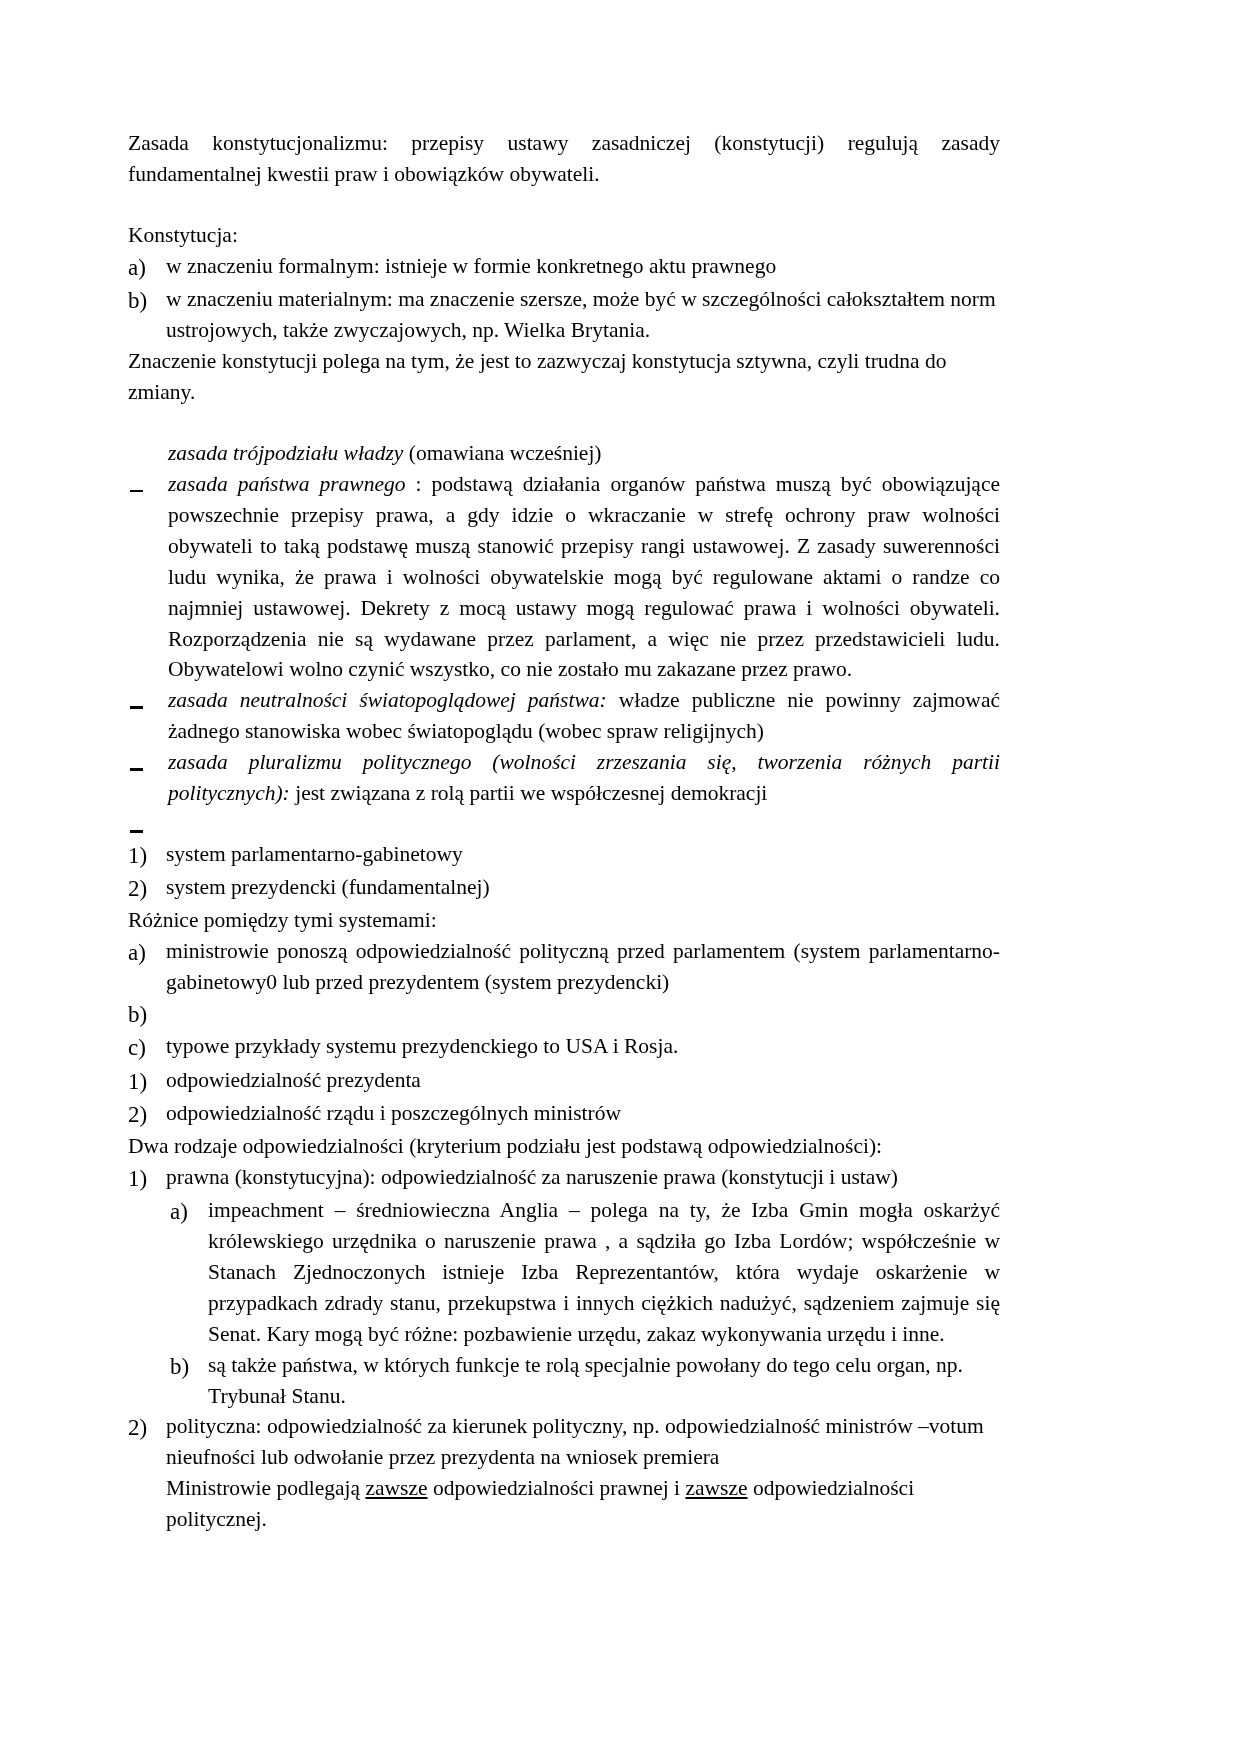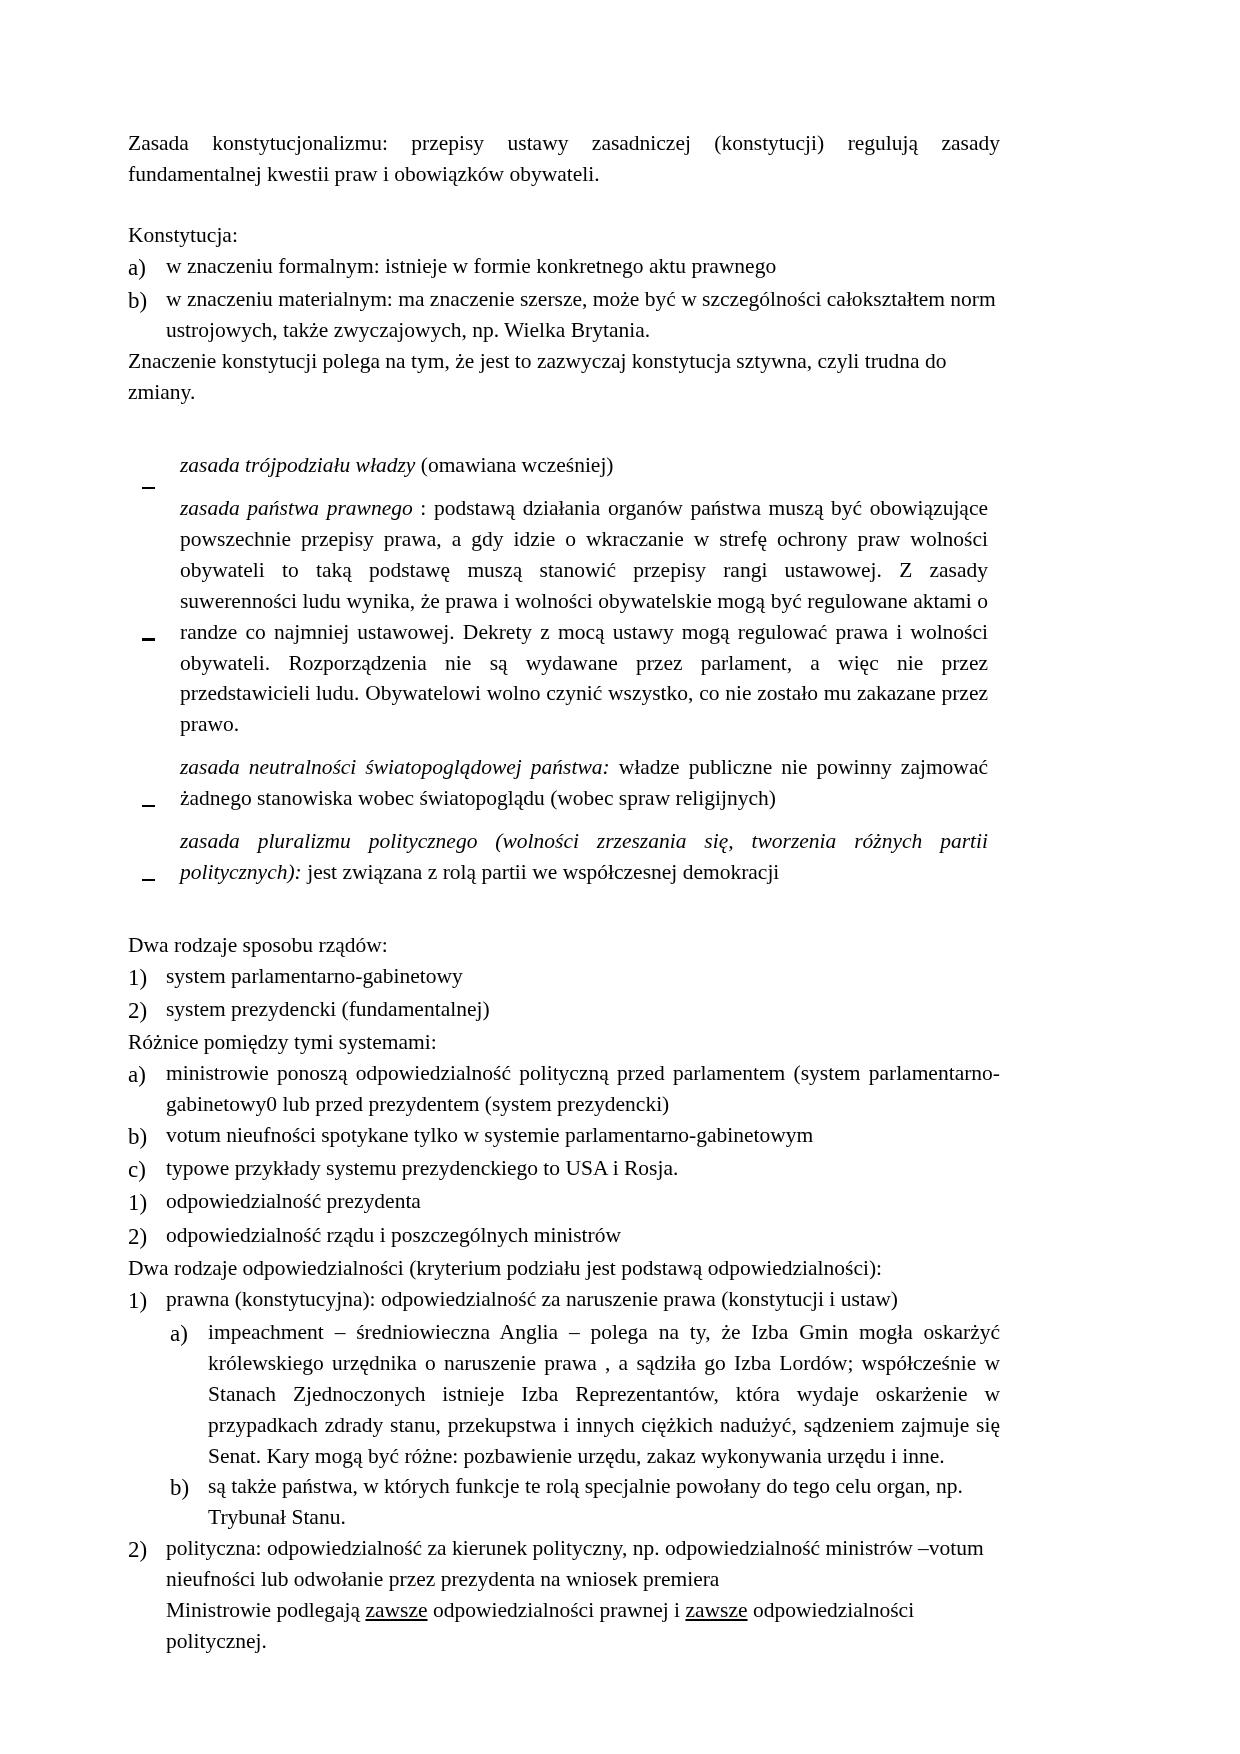--- a/index.html
+++ b/index.html
@@ -52,22 +52,22 @@
   .row-body {
     flex: 1 1 auto;
     text-align: justify;
     text-justify: inter-word;
   }
   .row.indent1 { padding-left: 42px; }
 
   
   .bullet-row {
     display: flex;
-    align-items: center;
-    margin: 12px;
+    align-items: flex-end;
+    margin: 0;
   }
   .dash {
     flex: 0 0 auto;
     width: 40px;
     position: relative;
     height: 1px;
   }
   .dash::after {
     content: "";
     position: absolute;
@@ -127,40 +127,38 @@
       <span class="bullet-body"><i>zasada neutralności światopoglądowej państwa:</i><span> władze publiczne nie powinny zajmować żadnego stanowiska wobec światopoglądu (wobec spraw religijnych)</span></span>
     </div>
 
     <div class="bullet-row">
       <span class="dash"></span>
       <span class="bullet-body"><i>zasada pluralizmu politycznego (wolności zrzeszania się, tworzenia różnych partii politycznych):</i><span> jest związana z rolą partii we współczesnej demokracji</span></span>
     </div>
 
     <div class="spacer-lg"></div>
 
-    <p class="para nojust">Dwa rodzaje sposobu rządów:</p>
 
     <div class="row">
       <span class="marker">1)</span>
       <span class="row-body nojust">system parlamentarno-gabinetowy</span>
     </div>
     <div class="row">
       <span class="marker">2)</span>
       <span class="row-body nojust">system prezydencki (fundamentalnej)</span>
     </div>
 
     <p class="para nojust">Różnice pomiędzy tymi systemami:</p>
 
     <div class="row">
       <span class="marker">a)</span>
       <span class="row-body">ministrowie ponoszą odpowiedzialność polityczną przed parlamentem (system parlamentarno-gabinetowy0 lub przed prezydentem (system prezydencki)</span>
     </div>
     <div class="row">
       <span class="marker">b)</span>
-      <span class="row-body nojust">votum nieufności spotykane tylko w systemie parlamentarno-gabinetowym</span>
     </div>
     <div class="row">
       <span class="marker">c)</span>
       <span class="row-body nojust">typowe przykłady systemu prezydenckiego to USA i Rosja.</span>
     </div>
 
 
     <div class="row">
       <span class="marker">1)</span>
       <span class="row-body nojust">odpowiedzialność prezydenta</span>

